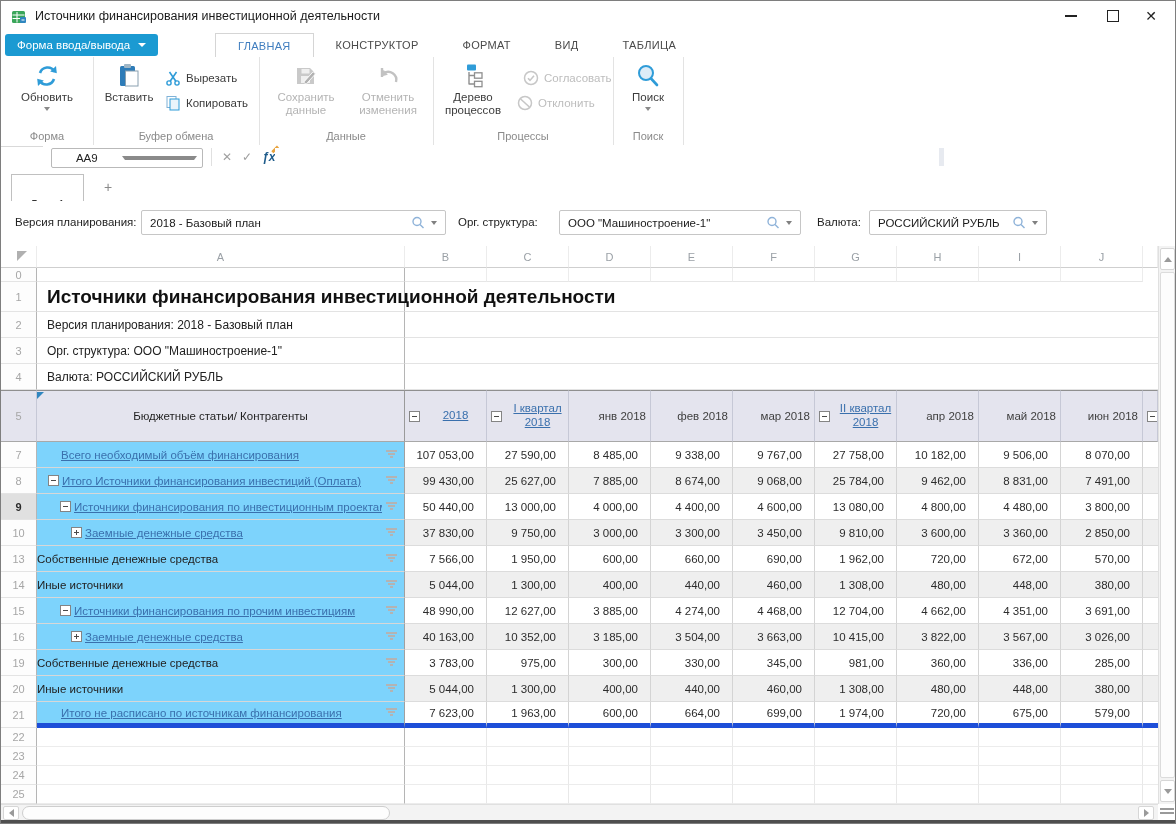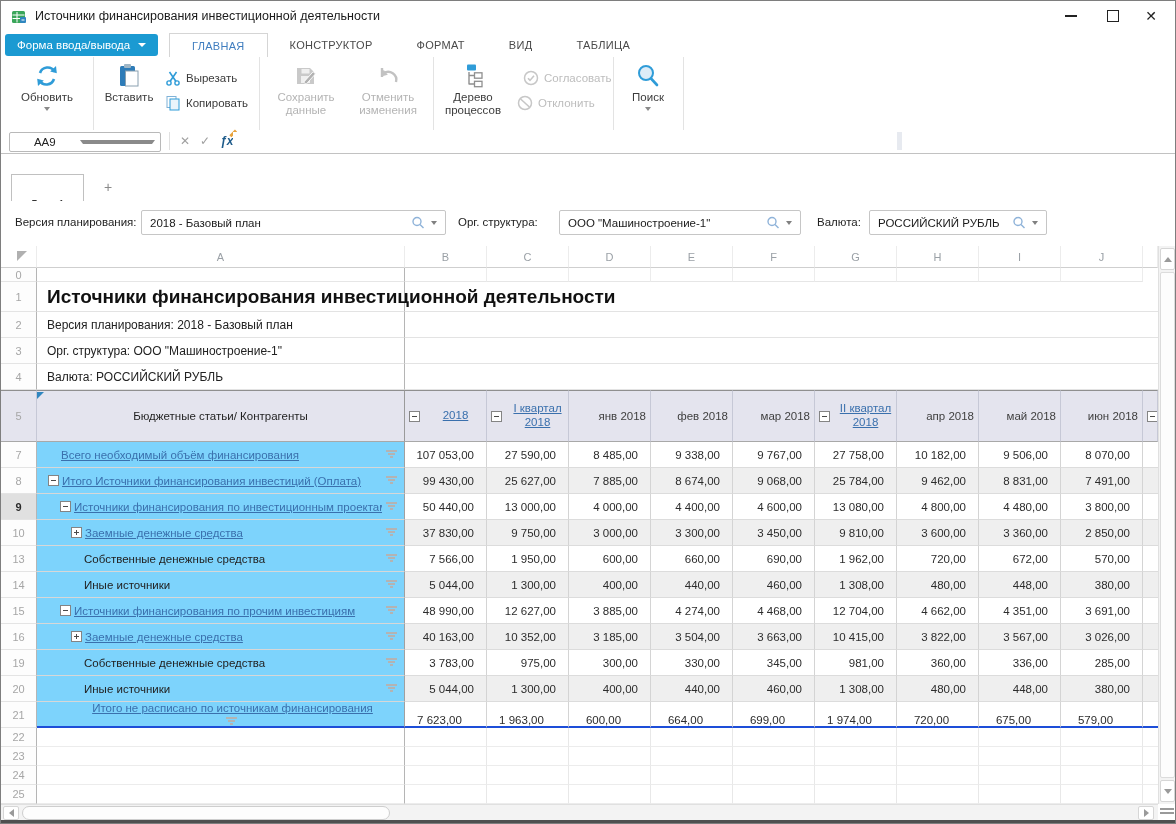--- a/index.html
+++ b/index.html
@@ -16,35 +16,35 @@
   .maxbox{width:10px;height:10px;border:1.2px solid #222;}
   .closex{font-size:14px;line-height:14px;}
 
   
   .tabrow{top:32px;height:24px;background:#fff;}
   .form-btn{position:absolute;left:4px;top:1px;height:22px;background:#1b9ad2;color:#fff;border-radius:3px;
     display:flex;align-items:center;padding:0 12px;font-size:11.5px;gap:8px;cursor:pointer;}
   .caret{width:0;height:0;border-left:4px solid transparent;border-right:4px solid transparent;border-top:4px solid #fff;}
   .tabs{position:absolute;left:168px;top:0;height:24px;display:flex;}
   .rtab{padding:0 22px;display:flex;align-items:center;font-size:11px;color:#4a4a4a;letter-spacing:.3px;}
-  .rtab.active{background:#fff;border:1px solid #d5d5d5;border-bottom:none;color:#3f7dbf;}
+  .rtab.active{background:#fff;border:1px solid #d5d5d5;border-bottom:none;color:#3f7dbf;margin-left:46px;}
 
   
   .ribbon{top:56px;height:89px;background:#fff;border-bottom:1px solid #d9d9d9;}
   .rgroup{position:absolute;top:0;height:88px;border-right:1px solid #e3e3e3;}
   .grp-label{position:absolute;bottom:3px;left:0;right:0;text-align:center;font-size:11px;color:#8a8a8a;}
   .bigbtn{position:absolute;top:6px;display:flex;flex-direction:column;align-items:center;gap:2px;font-size:11.5px;color:#3c3c3c;text-align:center;line-height:1.15;cursor:pointer;}
   .bigbtn .dd{margin-top:1px;border-top-color:#8a8a8a;}
   .bigbtn.disabled{color:#b4b4b4;cursor:default;}
   .smallbtn{position:absolute;display:flex;align-items:center;gap:5px;font-size:11.5px;color:#3c3c3c;cursor:pointer;}
   .smallbtn.disabled{color:#bdbdbd;cursor:default;}
   .dd{width:0;height:0;border-left:3.5px solid transparent;border-right:3.5px solid transparent;border-top:4px solid #8a8a8a;}
 
   
-  .formulabar{top:129px;height:23px;background:#fff;border-bottom:1px solid #c2c2c2;}
+  .formulabar{top:145px;height:23px;background:#fff;border-bottom:1px solid #c2c2c2;margin-left:42px;}
   .namebox{position:absolute;left:8px;top:2px;width:150px;height:18px;border:1px solid #b9b9b9;border-radius:2px;display:flex;align-items:center;font-size:11.5px;color:#222;}
   .namebox span{flex:1;text-align:center;}
   .namebox .dd{margin-right:5px;}
   .fbicons{position:absolute;left:168px;top:2px;height:18px;display:flex;align-items:center;gap:10px;border-left:1px solid #e0e0e0;padding-left:10px;}
   .fbx{color:#a0a0a0;font-size:12px;}
   .fbfx{font-style:italic;font-weight:bold;font-size:12px;color:#1f5c8b;position:relative;}
   .fbfx::after{content:"";position:absolute;right:-4px;top:-2px;width:8px;height:2.5px;background:#e8a33d;transform:rotate(-45deg);}
   .finput{position:absolute;left:232px;top:2px;width:660px;height:17px;border:none;outline:none;font-size:11.5px;}
   .fsplit{position:absolute;left:896px;top:2px;width:5px;height:18px;background:#e7eaf0;}
 
@@ -92,33 +92,33 @@
   .hq{display:flex;align-items:center;padding-left:4px;gap:2px;}
   .hq .qtext{flex:1;text-align:center;font-size:11.5px;line-height:1.2;}
   .hm{display:flex;align-items:center;justify-content:flex-end;padding-right:4px;font-size:11.5px;color:#3f3f3f;}
   .h-head .c-p{display:flex;align-items:center;padding-left:4px;}
 
   .lnk{color:#3a70ad;text-decoration:underline;}
 
   .labelcell{background:#7dd3fc;border-right:1px solid #a0a0a0;border-bottom:1px solid #d7d7d7;display:flex;align-items:center;font-size:11.5px;color:#222;}
   .ind0{padding-left:24px}.ind0.hasbox{padding-left:11px}
   .ind1{padding-left:36px}.ind1.hasbox{padding-left:23px}
-  .ind2{padding-left:47px}.ind2.hasbox{padding-left:34px}
+  .ind2{}.ind2.hasbox{padding-left:34px}
   .labelcell .lbl{flex:1 1 auto;white-space:nowrap;overflow:hidden;}
   .cbox{flex:none;width:11px;height:11px;border:1px solid #848484;background:#fff;position:relative;margin-right:3px;box-sizing:border-box;}
   .cbox::before{content:"";position:absolute;left:2px;right:2px;top:4px;height:1px;background:#4a4a4a;}
   .cbox.plus::after{content:"";position:absolute;top:2px;bottom:2px;left:4px;width:1px;background:#4a4a4a;}
   .funnel{flex:none;width:11px;margin:0 7px 0 4px;}
   .funnel i{display:block;height:2px;background:#b3b3b3;margin:0 auto 1px auto;}
   .funnel i:nth-child(1){width:11px}.funnel i:nth-child(2){width:7px}.funnel i:nth-child(3){width:3px}
 
   .num{display:flex;align-items:center;justify-content:flex-end;padding-right:12px;font-size:11.5px;color:#2c2c2c;background:#fff;border-right:1px solid #d4d4d4;border-bottom:1px solid #dcdcdc;}
   .h-data .c-p{background:#fff;border-bottom:1px solid #dcdcdc;}
   .h-data.shaded .num,.h-data.shaded .c-p{background:#efefef;}
-  .row-last .num,.row-last .labelcell,.row-last .c-p{border-bottom:2px solid #1d4ed8;flex-direction:column;}
+  .row-last .num,.row-last .labelcell,.row-last .c-p{border-bottom:5px solid #1d4ed8;}
 
   .h-empty .c-a{border-right:1px solid #b5b5b5;border-bottom:1px solid #ececec;}
   .h-empty .c-v,.h-empty .c-p{border-right:1px solid #e8e8e8;border-bottom:1px solid #ececec;}
   .h-empty .c-p{border-right:none;}
 
   
   .vscroll{position:absolute;left:1157px;top:245px;width:18px;height:558px;background:#f3f3f3;border-left:1px solid #e0e0e0;}
   .vs-btn{position:absolute;left:1px;width:15px;height:22px;background:#fff;border:1px solid #d6d6d6;border-radius:2px;display:flex;align-items:center;justify-content:center;box-sizing:border-box;}
   .vs-up{top:2px}.vs-down{bottom:2px}
   .tri-up{width:0;height:0;border-left:4px solid transparent;border-right:4px solid transparent;border-bottom:5px solid #9a9a9a;}

